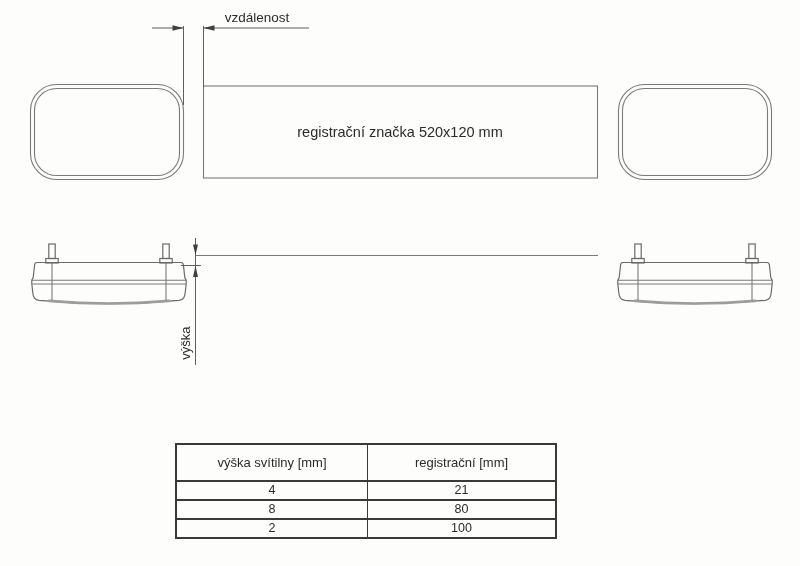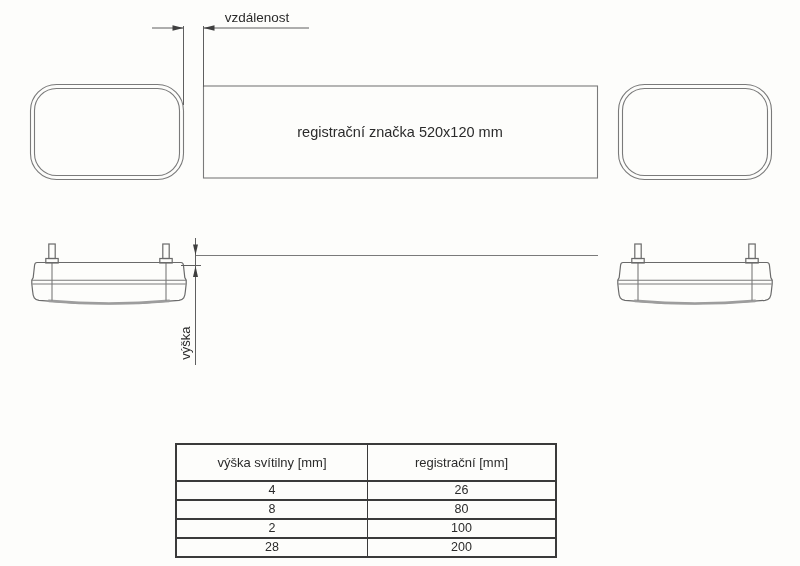--- a/index.html
+++ b/index.html
@@ -127,29 +127,25 @@
   <table>
     <thead>
       <tr>
         <th>výška svítilny [mm]</th>
         <th>registrační [mm]</th>
       </tr>
     </thead>
     <tbody>
       <tr>
         <td>4</td>
-        <td>26</td>
+        <td>21</td>
       </tr>
       <tr>
         <td>8</td>
         <td>80</td>
       </tr>
       <tr>
         <td>2</td>
         <td>100</td>
       </tr>
-      <tr>
-        <td>28</td>
-        <td>200</td>
-      </tr>
     </tbody>
   </table>
 </div>
 
 </body></html>

